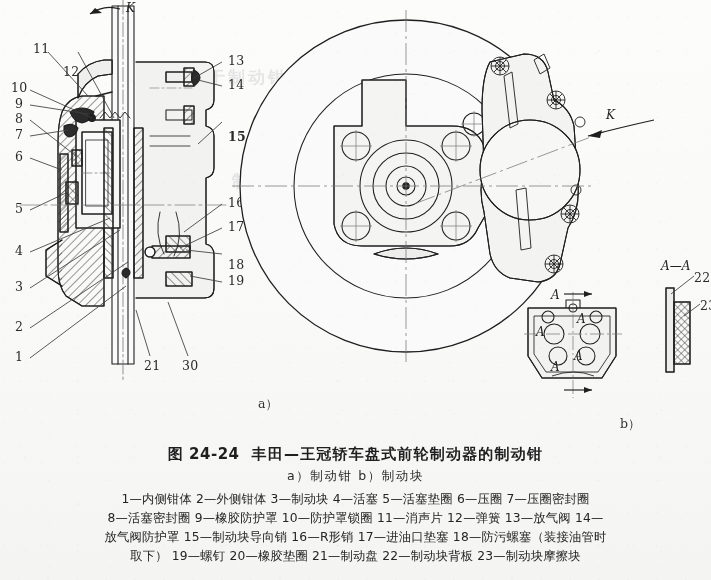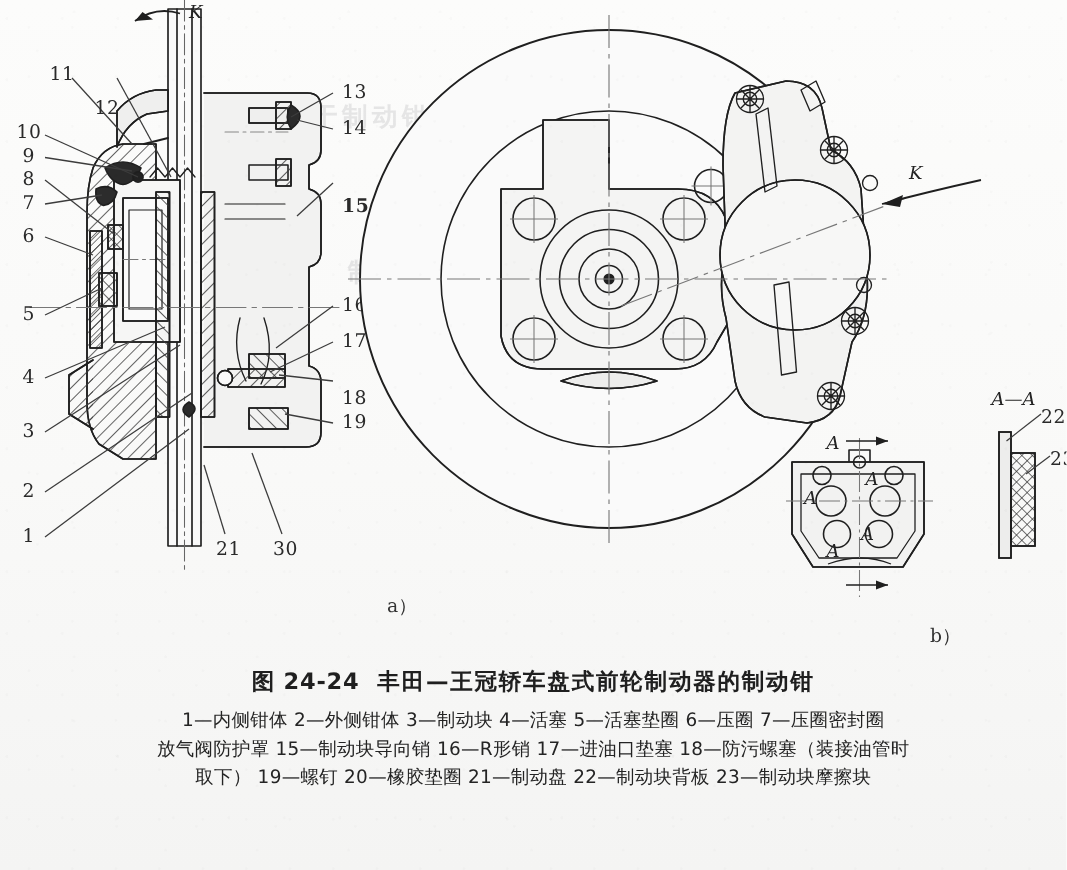--- a/index.html
+++ b/index.html
@@ -440,21 +440,23 @@
   </div>
   <div class="num" style="left:694px;top:272px;">22</div>
   <div class="num" style="left:700px;top:300px;">23</div>
 
   <div class="sublabel" style="left:620px;top:416px;">b）</div>
 
   <div id="caption">
     <div id="cap-title">
       <span class="figno">图 24-24</span><span>丰田—王冠轿车盘式前轮制动器的制动钳</span>
     </div>
+    <div id="cap-sub">a）制动钳   b）制动块</div>
     <div id="cap-legend">
       <div>1—内侧钳体  2—外侧钳体  3—制动块  4—活塞  5—活塞垫圈  6—压圈  7—压圈密封圈</div>
+      <div>8—活塞密封圈  9—橡胶防护罩  10—防护罩锁圈  11—消声片  12—弹簧  13—放气阀  14—</div>
       <div>放气阀防护罩  15—制动块导向销  16—R形销  17—进油口垫塞  18—防污螺塞（装接油管时</div>
       <div>取下）  19—螺钉  20—橡胶垫圈  21—制动盘  22—制动块背板  23—制动块摩擦块</div>
     </div>
   </div>
 
   <div id="grain"></div>
 </div>
 
 </body></html>

